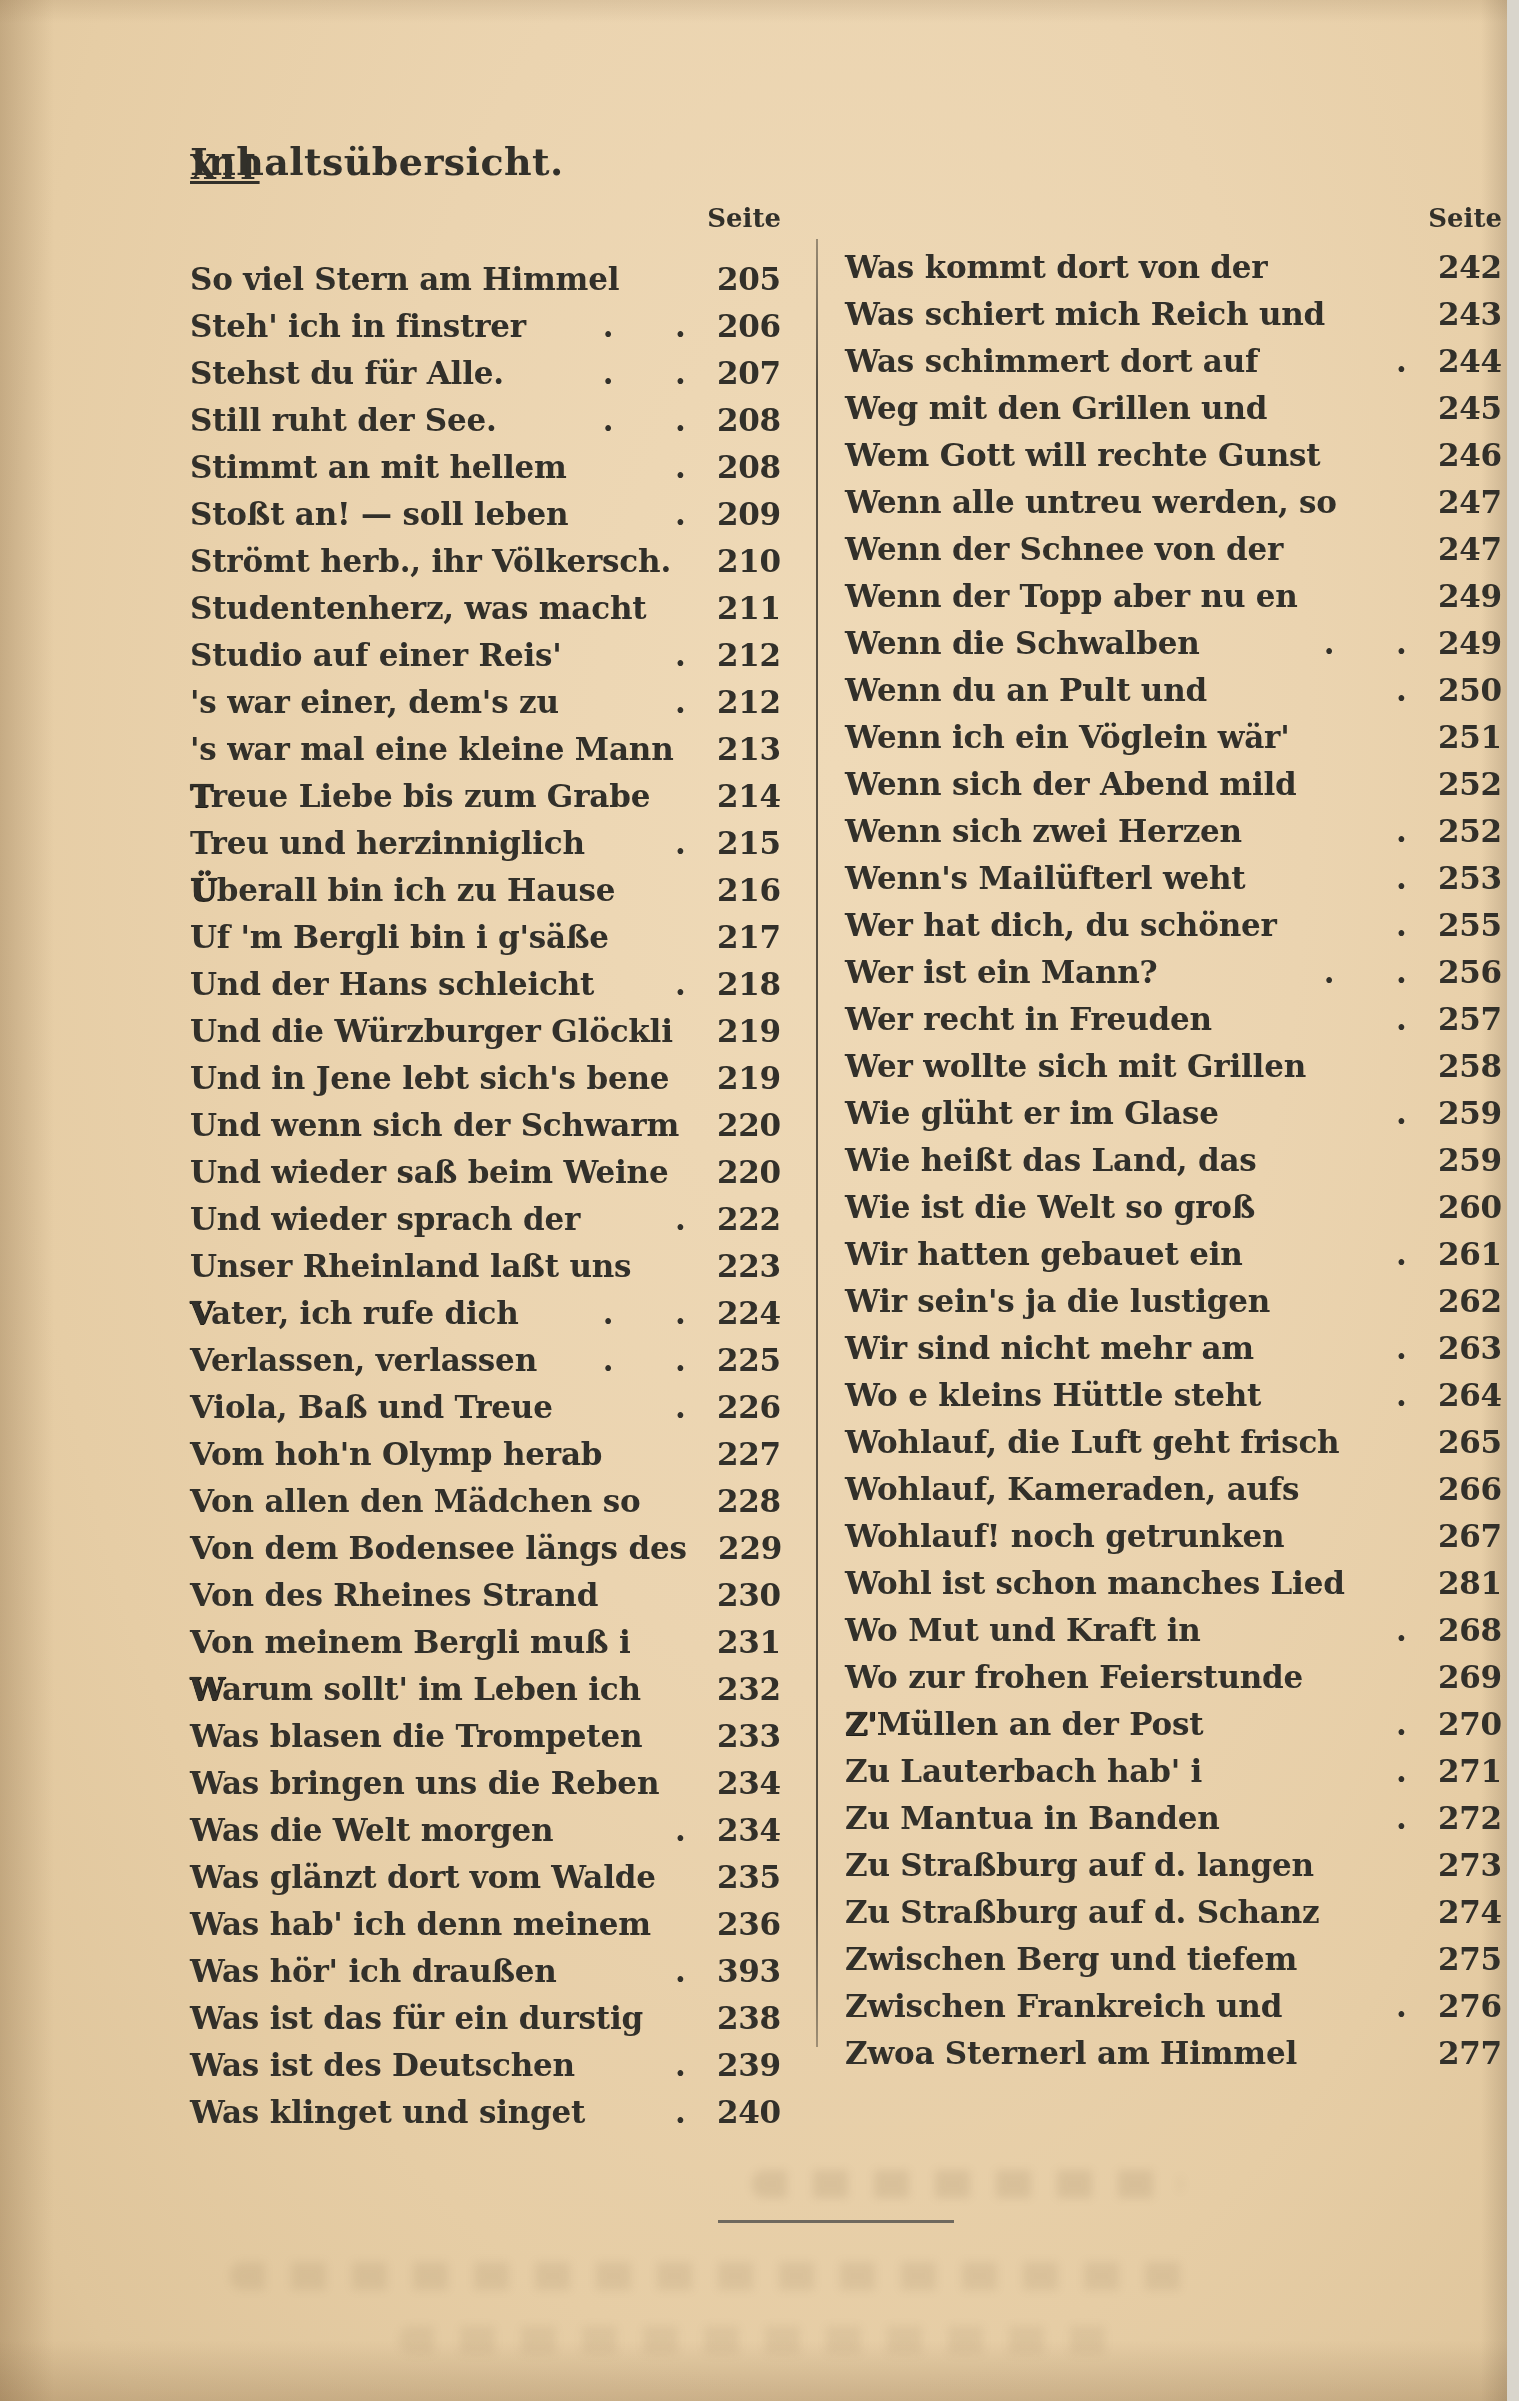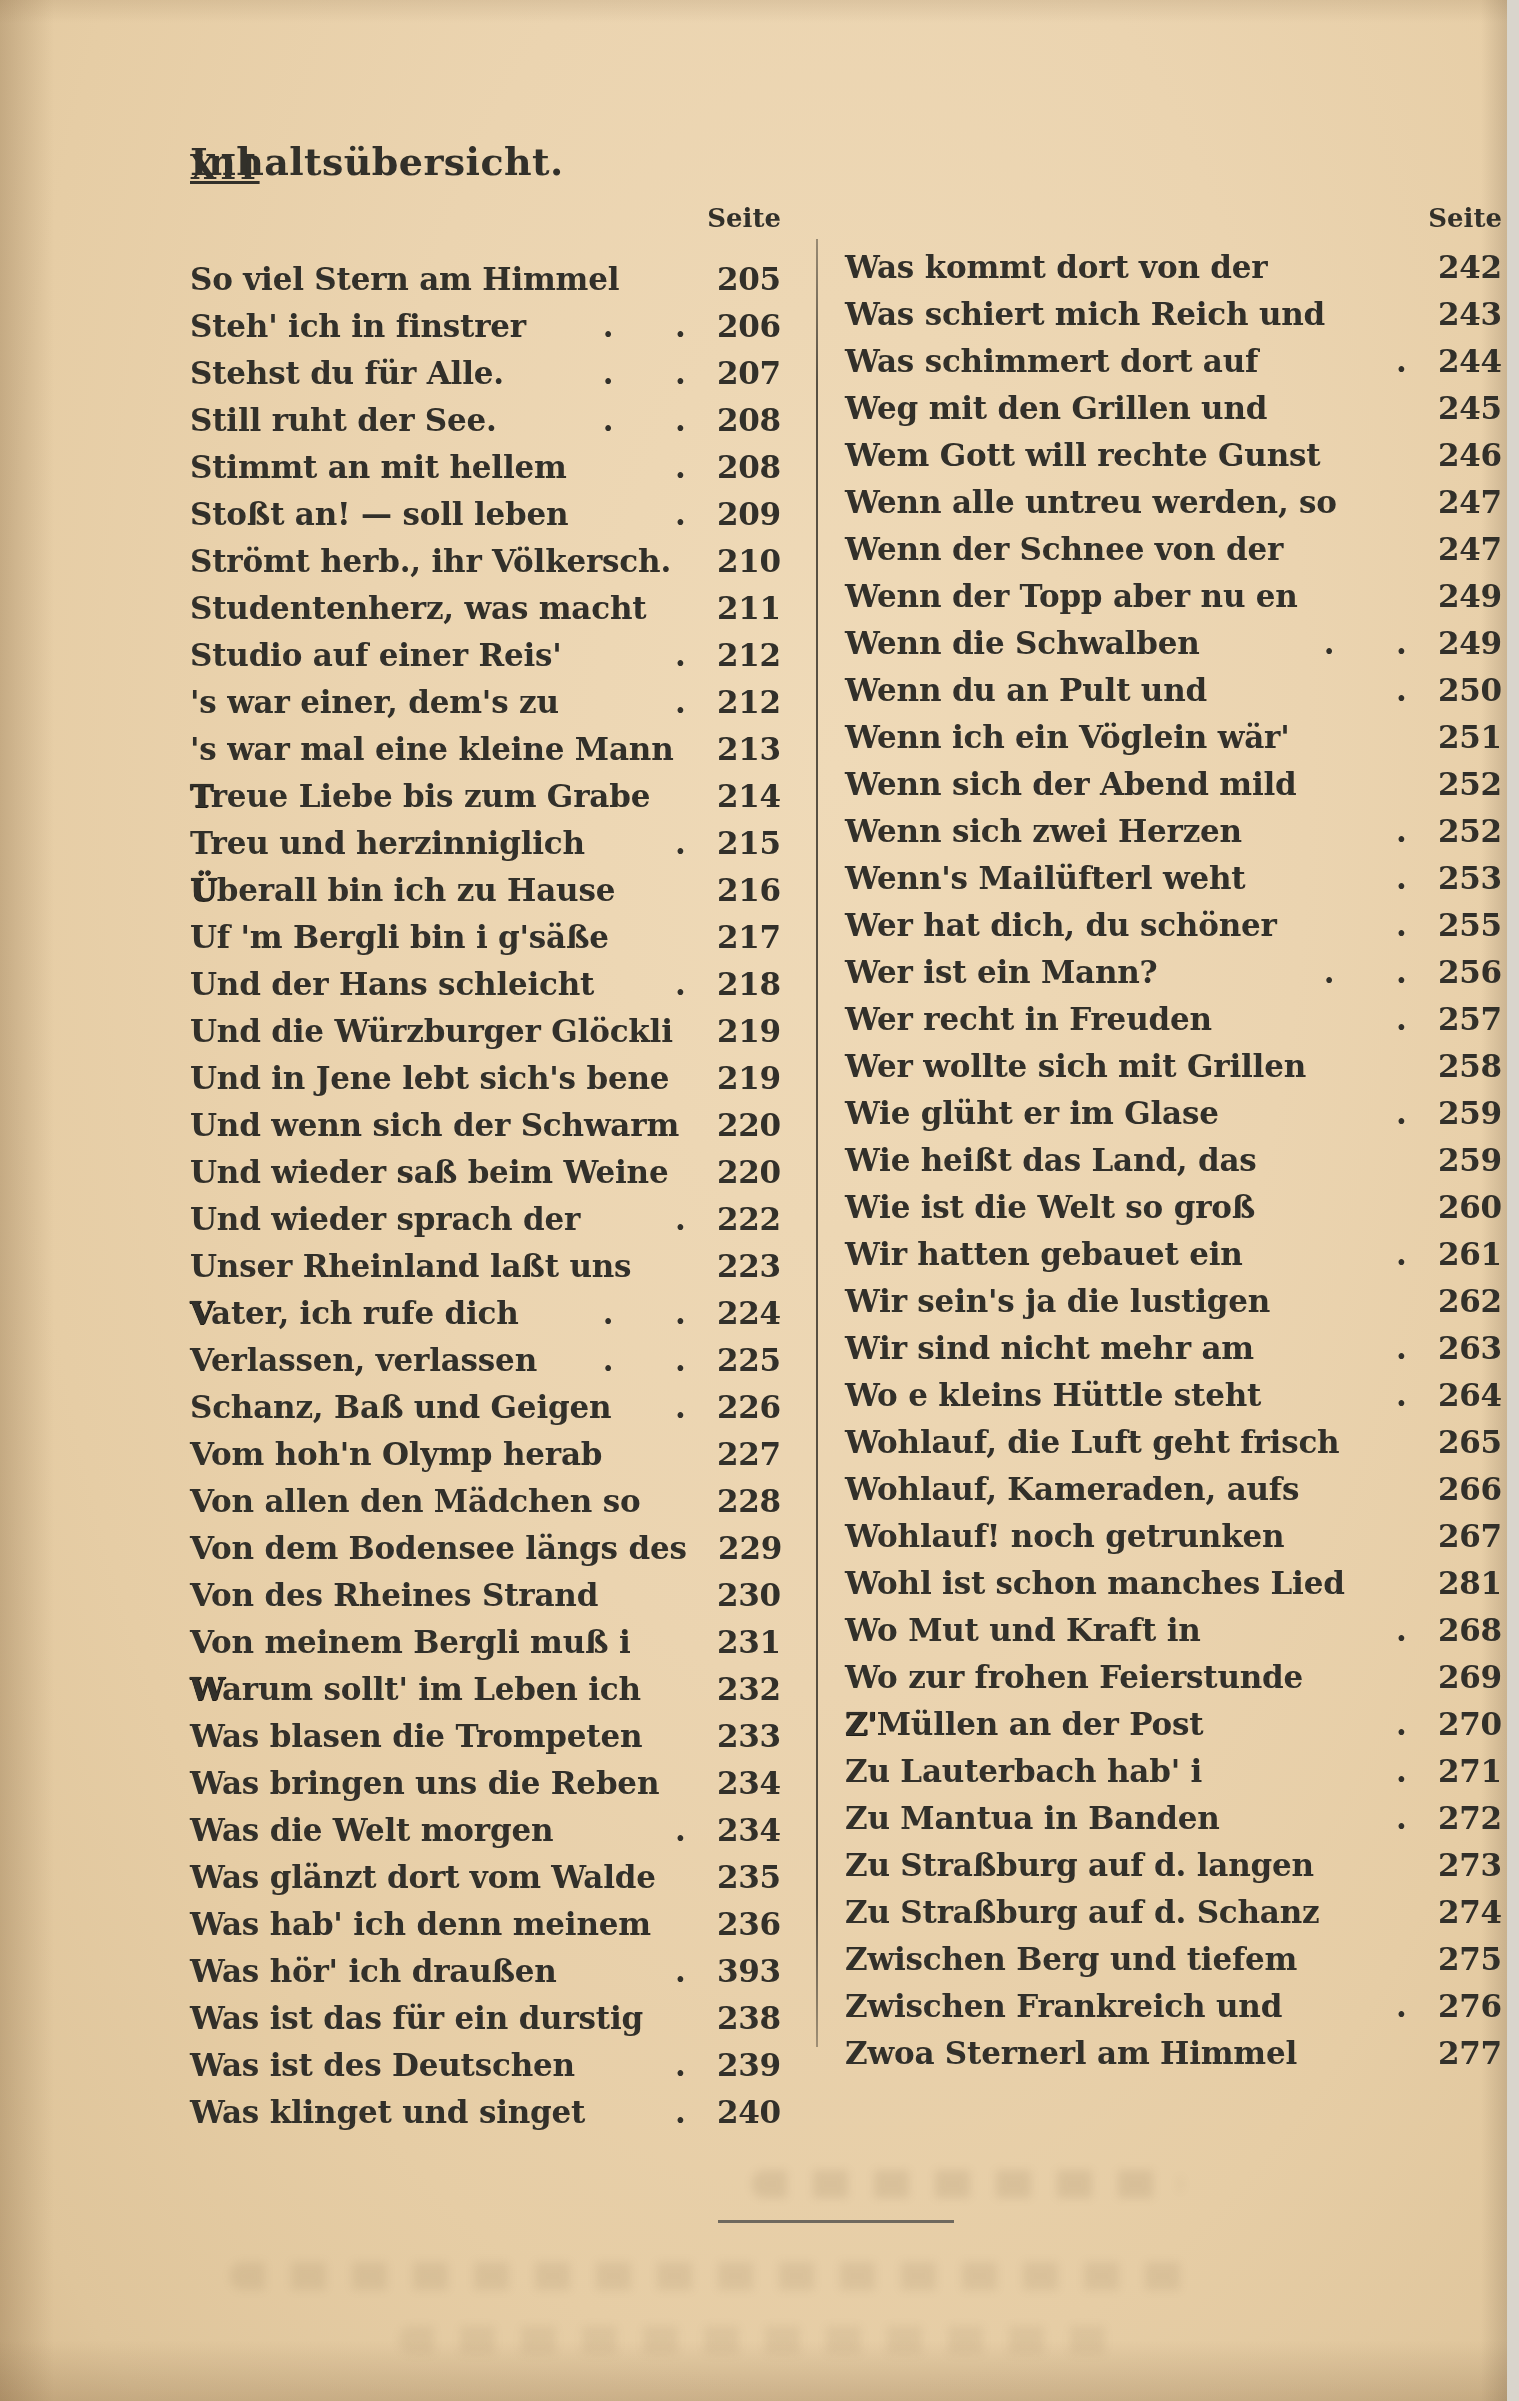--- a/index.html
+++ b/index.html
@@ -205,21 +205,21 @@
     <span class="t bold-init">Vater, ich rufe dich</span>
     <span class="dots">.  .</span>
     <span class="p">224</span>
   </div>
     <div class="row">
     <span class="t">Verlassen, verlassen</span>
     <span class="dots">.  .</span>
     <span class="p">225</span>
   </div>
     <div class="row">
-    <span class="t">Schanz, Baß und Geigen</span>
+    <span class="t">Viola, Baß und Treue</span>
     <span class="dots">.</span>
     <span class="p">226</span>
   </div>
     <div class="row">
     <span class="t">Vom hoh'n Olymp herab</span>
     <span class="dots"></span>
     <span class="p">227</span>
   </div>
     <div class="row">
     <span class="t">Von allen den Mädchen so</span>

